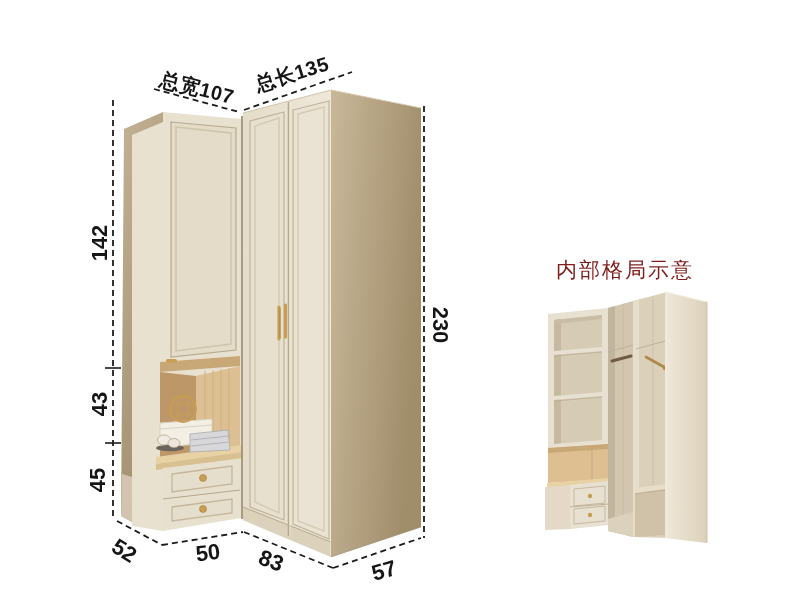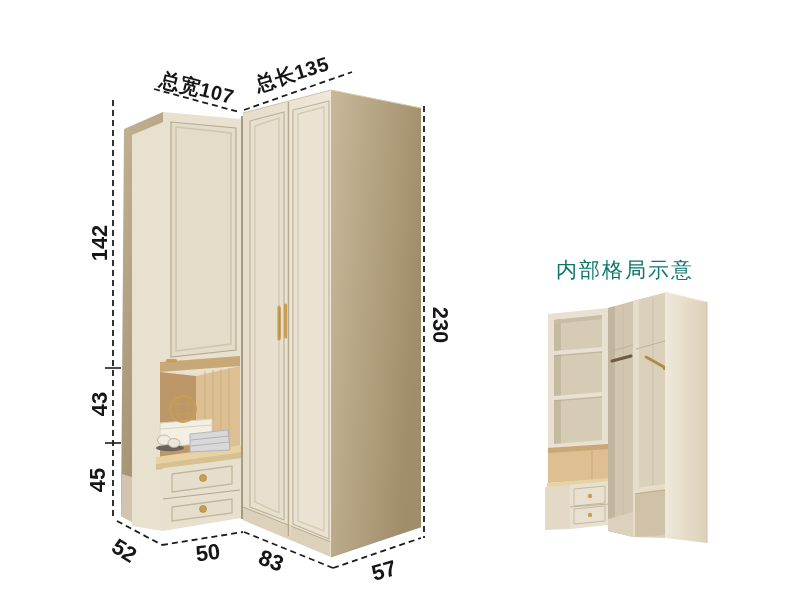--- a/index.html
+++ b/index.html
@@ -10,21 +10,21 @@
   .stage svg{position:absolute;left:0;top:0;}
   .dim{
     position:absolute;transform:translate(-50%,-50%) rotate(var(--rot,0deg));
     font-weight:700;color:#161616;white-space:nowrap;line-height:1;
     font-family:"Liberation Sans",sans-serif;
   }
   .dim-num{font-size:22px;}
   .dim-cjk{font-size:20px;letter-spacing:.5px;}
   .inset-title{
     position:absolute;left:556px;top:256px;font-size:21px;letter-spacing:2px;
-    color:#0f766e;font-weight:500;white-space:nowrap;
+    color:#7f1d1d;font-weight:500;white-space:nowrap;
   }
 </style>
 </head>
 <body>
 
 <div class="stage">
 
   <svg width="800" height="593" viewBox="0 0 800 593">
     <defs>
       <linearGradient id="gradSideL" x1="0" y1="0" x2="0.35" y2="1">

